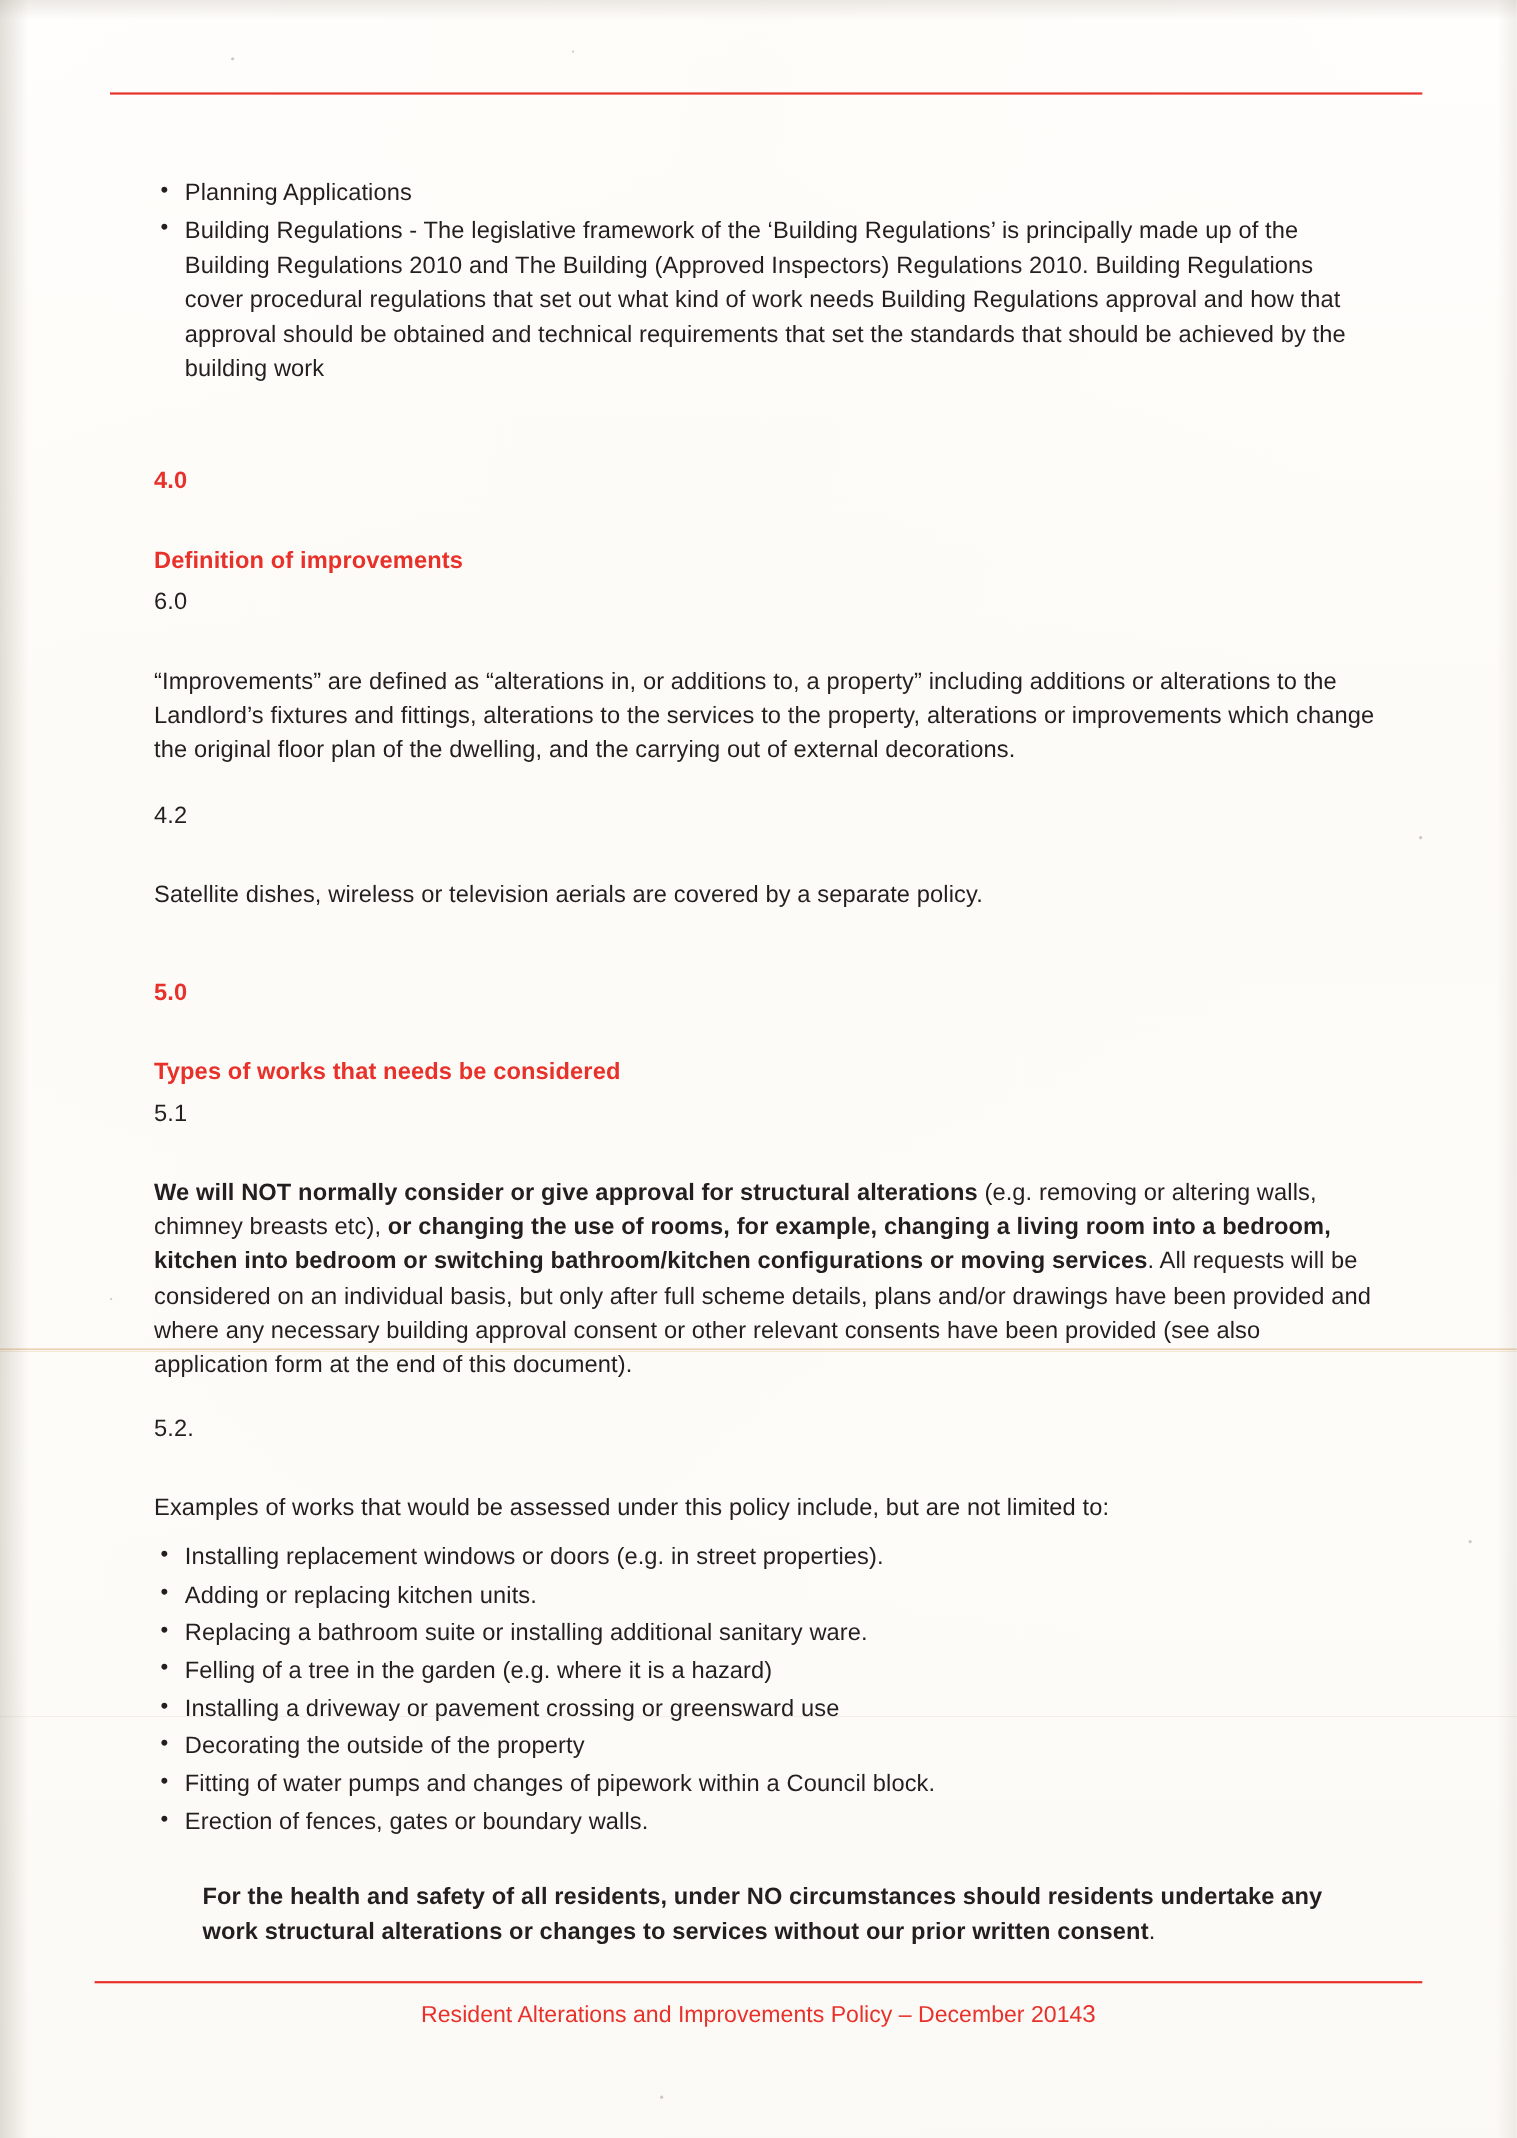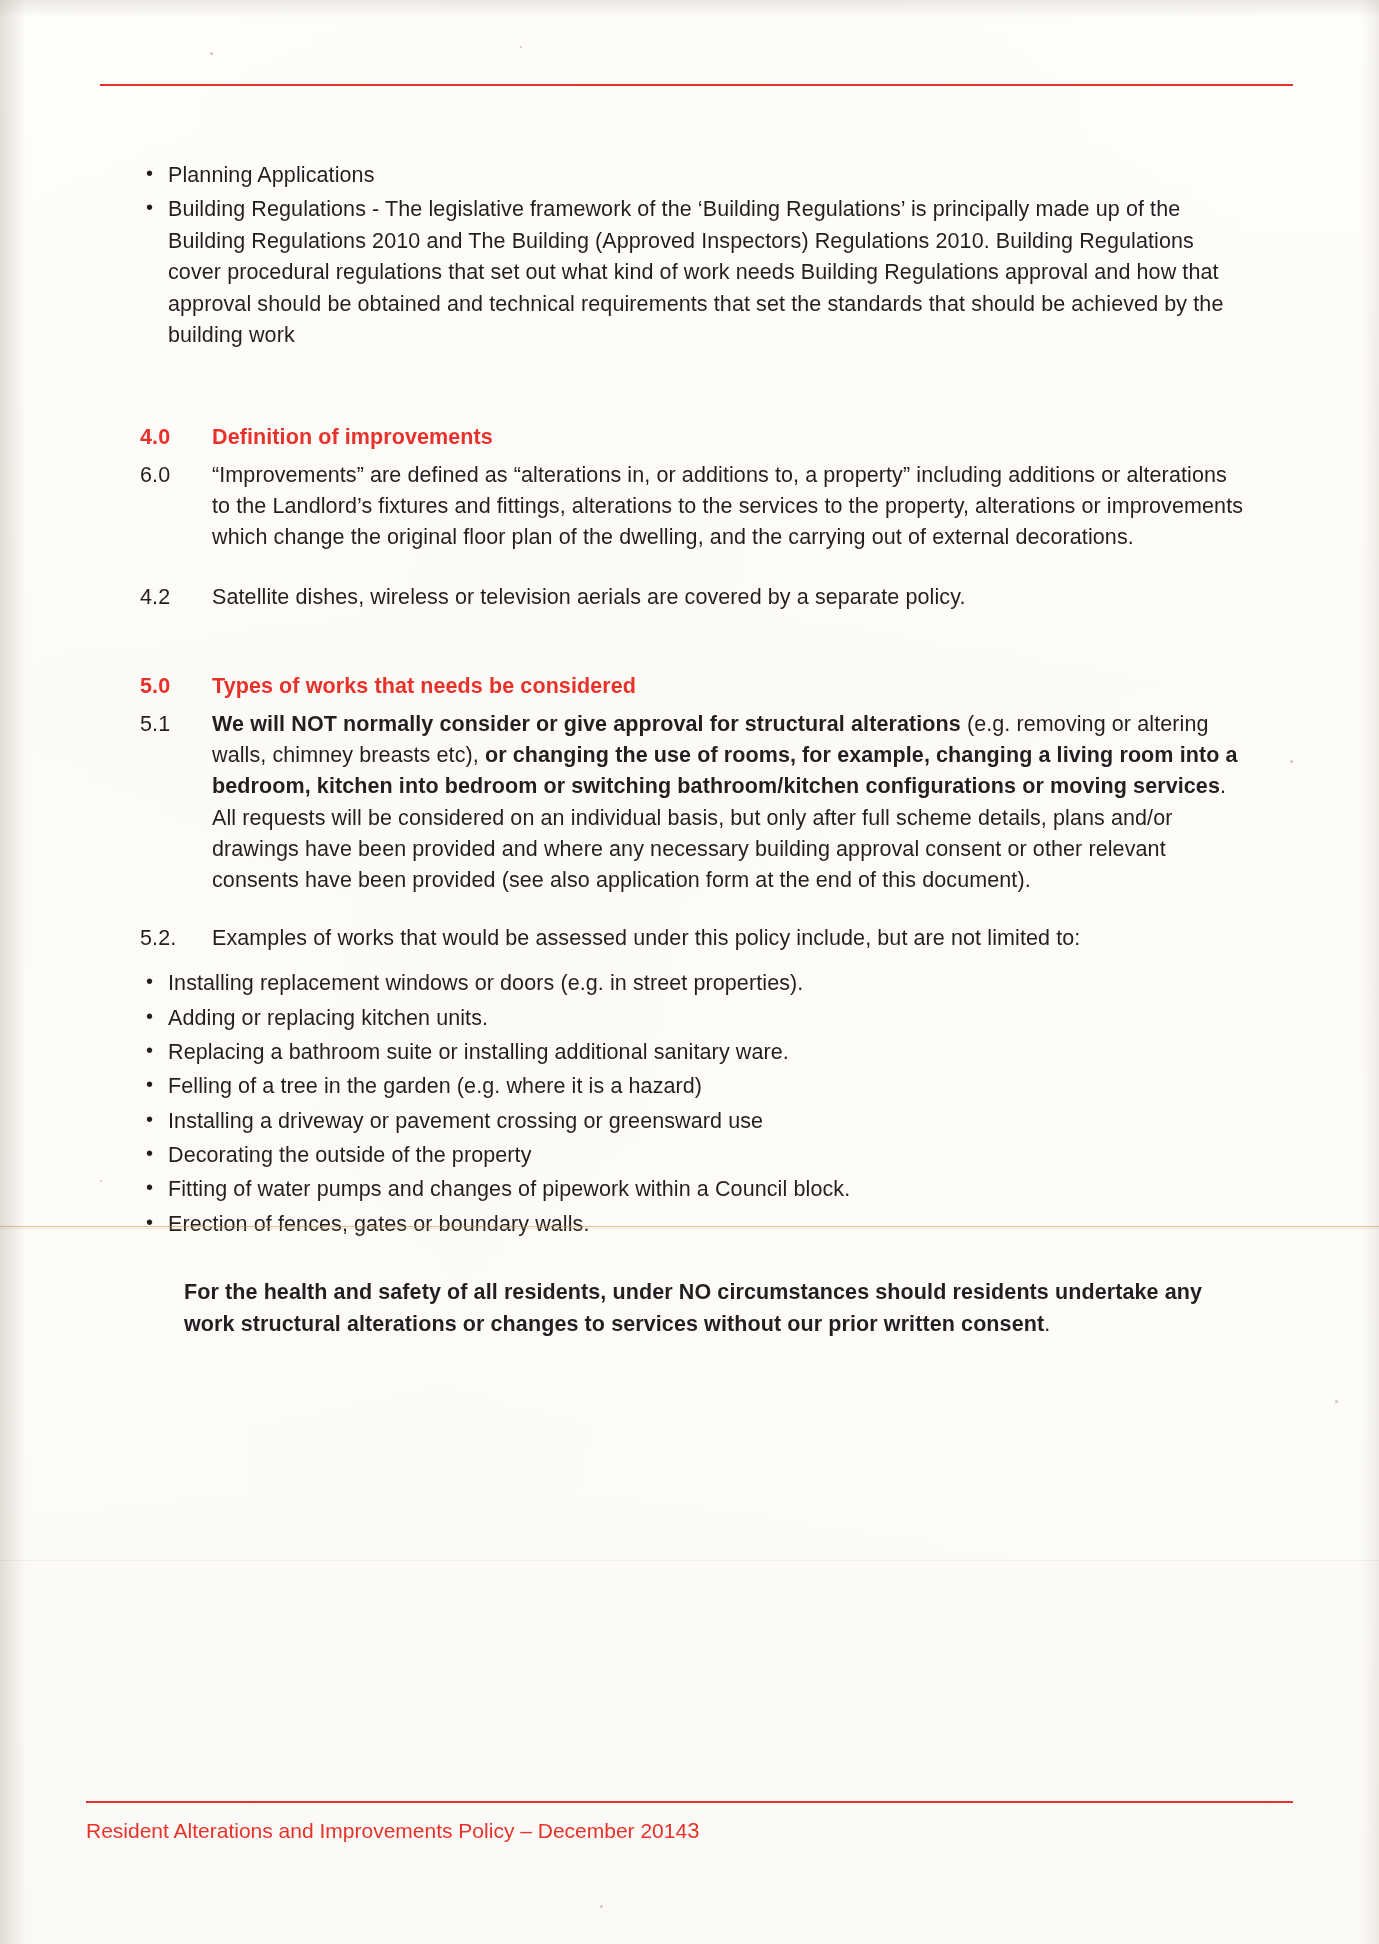--- a/index.html
+++ b/index.html
@@ -85,20 +85,21 @@
     left: 6px;
     top: -1px;
     font-size: 20px;
     color: #231f20;
   }
   .indent-list { margin-left: 44px; }
 
   .section {
     display: flex;
     margin-top: 30px;
+    flex-direction: column;
   }
   .section-num {
     width: 72px;
     flex: 0 0 72px;
   }
   .section-body { flex: 1 1 auto; }
 
   .heading-row { margin-top: 34px; }
   .heading-num, .heading-text {
     color: #e8312a;
@@ -109,21 +110,21 @@
   .gap-lg { height: 58px; }
 
   b, .b { font-weight: bold; }
 
   .footer {
     position: absolute;
     left: 86px;
     right: 86px;
     top: 1818px;
     display: flex;
-    justify-content: flex-start;
+    justify-content: center;
     align-items: baseline;
     color: #e8312a;
     font-size: 21px;
   }
   .footer-page { font-size: 22px; }
 
   
   .artefact {
     position: absolute;
     left: 0; right: 0;

